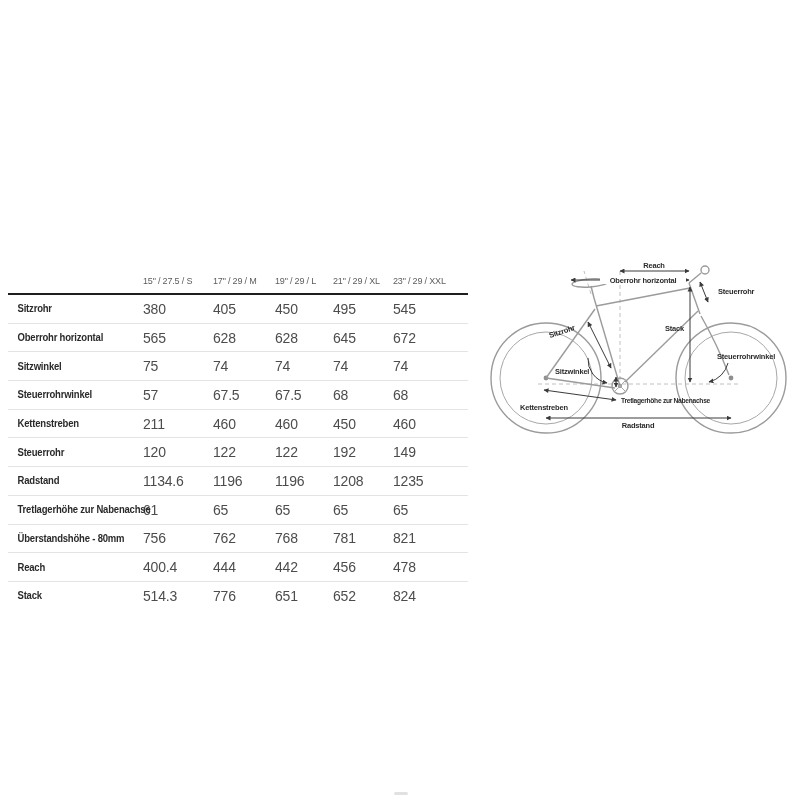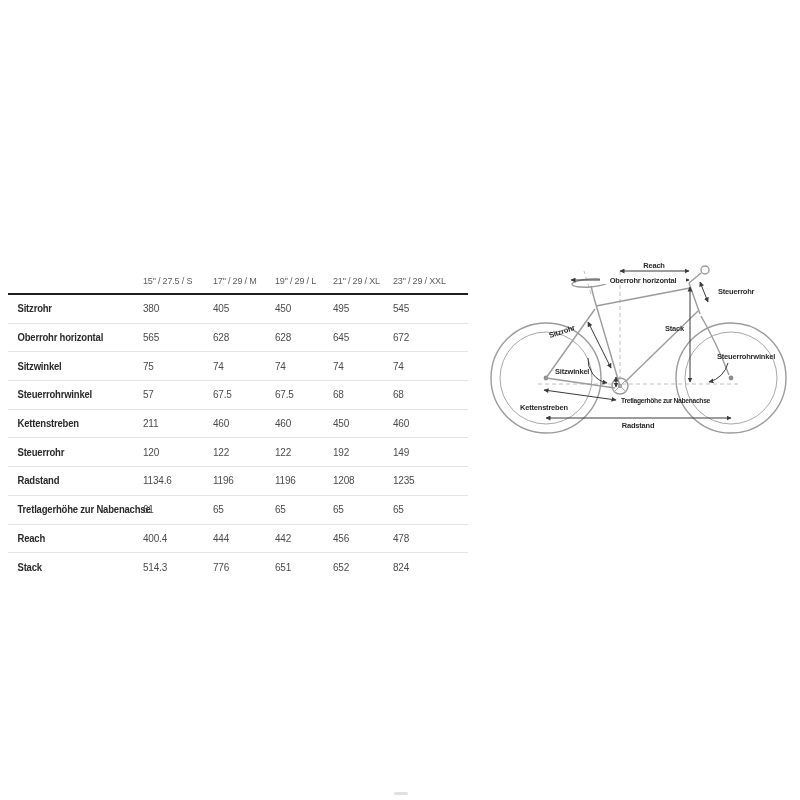--- a/index.html
+++ b/index.html
@@ -23,21 +23,21 @@
   .t-row{
     display:grid;grid-template-columns:135px 70px 62px 58px 60px 75px;
     align-items:center;height:27.7px;border-bottom:1px solid #e4e4e4;
   }
   .t-row:last-child{border-bottom:none;}
   .t-row .rlabel{
     font-size:10px;font-weight:bold;color:#2a2a2a;letter-spacing:-0.2px;
     padding-left:10px;white-space:nowrap;transform:scaleX(0.95);transform-origin:left;
   }
   .t-row .rval{
-    font-size:10px;color:#4c4c4c;letter-spacing:-0.2px;
+    font-size:14px;color:#4c4c4c;letter-spacing:-0.2px;
   }
   .diagram{position:absolute;left:478px;top:256px;width:322px;height:215px;}
   .diagram svg{display:block;width:100%;height:100%;}
   .bike{stroke:#9b9b9b;stroke-width:1.4;fill:none;}
   .bike-thin{stroke:#a8a8a8;stroke-width:1;fill:none;}
   .dash{stroke:#b0b0b0;stroke-width:0.8;fill:none;stroke-dasharray:4 3;}
   .ann{stroke:#3a3a3a;stroke-width:1;fill:none;}
   .ann-txt{fill:#2b2b2b;font-size:7.5px;font-weight:bold;font-family:"Liberation Sans",sans-serif;letter-spacing:-0.2px;}
   .ann-txt-sm{fill:#2b2b2b;font-size:6.7px;font-weight:bold;font-family:"Liberation Sans",sans-serif;letter-spacing:-0.3px;}
   .whitebg{fill:#ffffff;}
@@ -115,20 +115,28 @@
         <div class="rval">1208</div>
         <div class="rval">1235</div>
       </div>
       <div class="t-row">
         <div class="rlabel">Tretlagerhöhe zur Nabenachse</div>
         <div class="rval">61</div>
         <div class="rval">65</div>
         <div class="rval">65</div>
         <div class="rval">65</div>
         <div class="rval">65</div>
+      </div>
+      <div class="t-row">
+        <div class="rlabel">Überstandshöhe - 80mm</div>
+        <div class="rval">756</div>
+        <div class="rval">762</div>
+        <div class="rval">768</div>
+        <div class="rval">781</div>
+        <div class="rval">821</div>
       </div>
       <div class="t-row">
         <div class="rlabel">Reach</div>
         <div class="rval">400.4</div>
         <div class="rval">444</div>
         <div class="rval">442</div>
         <div class="rval">456</div>
         <div class="rval">478</div>
       </div>
       <div class="t-row">

